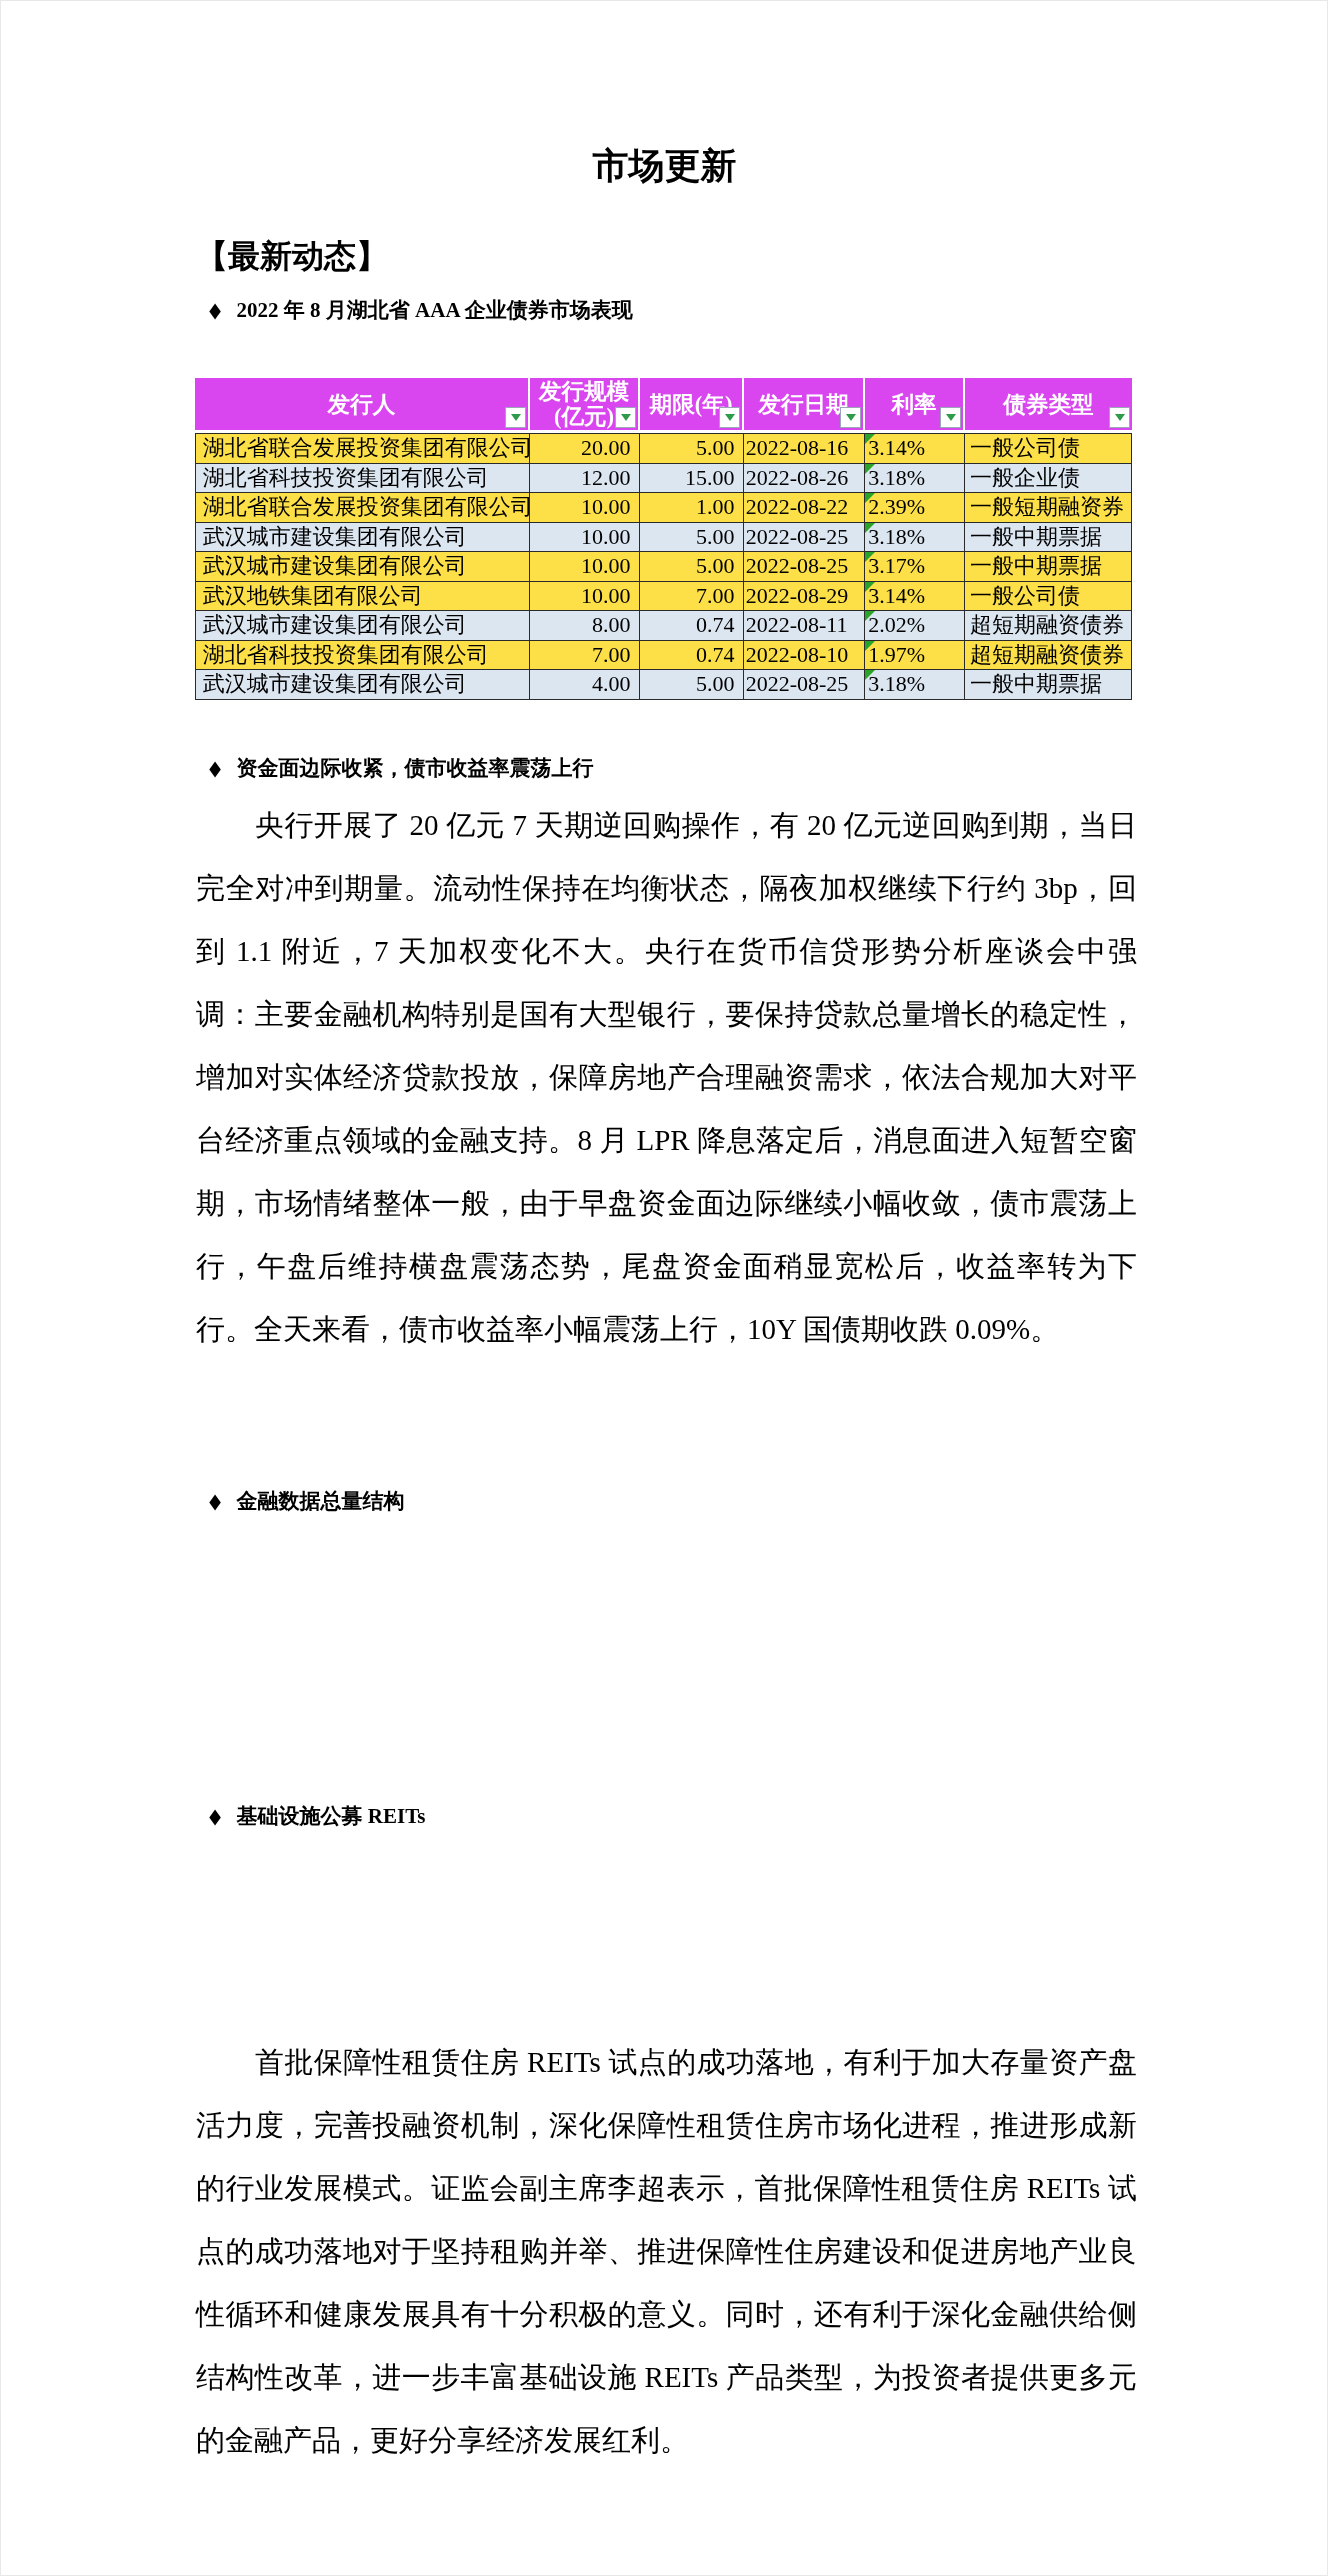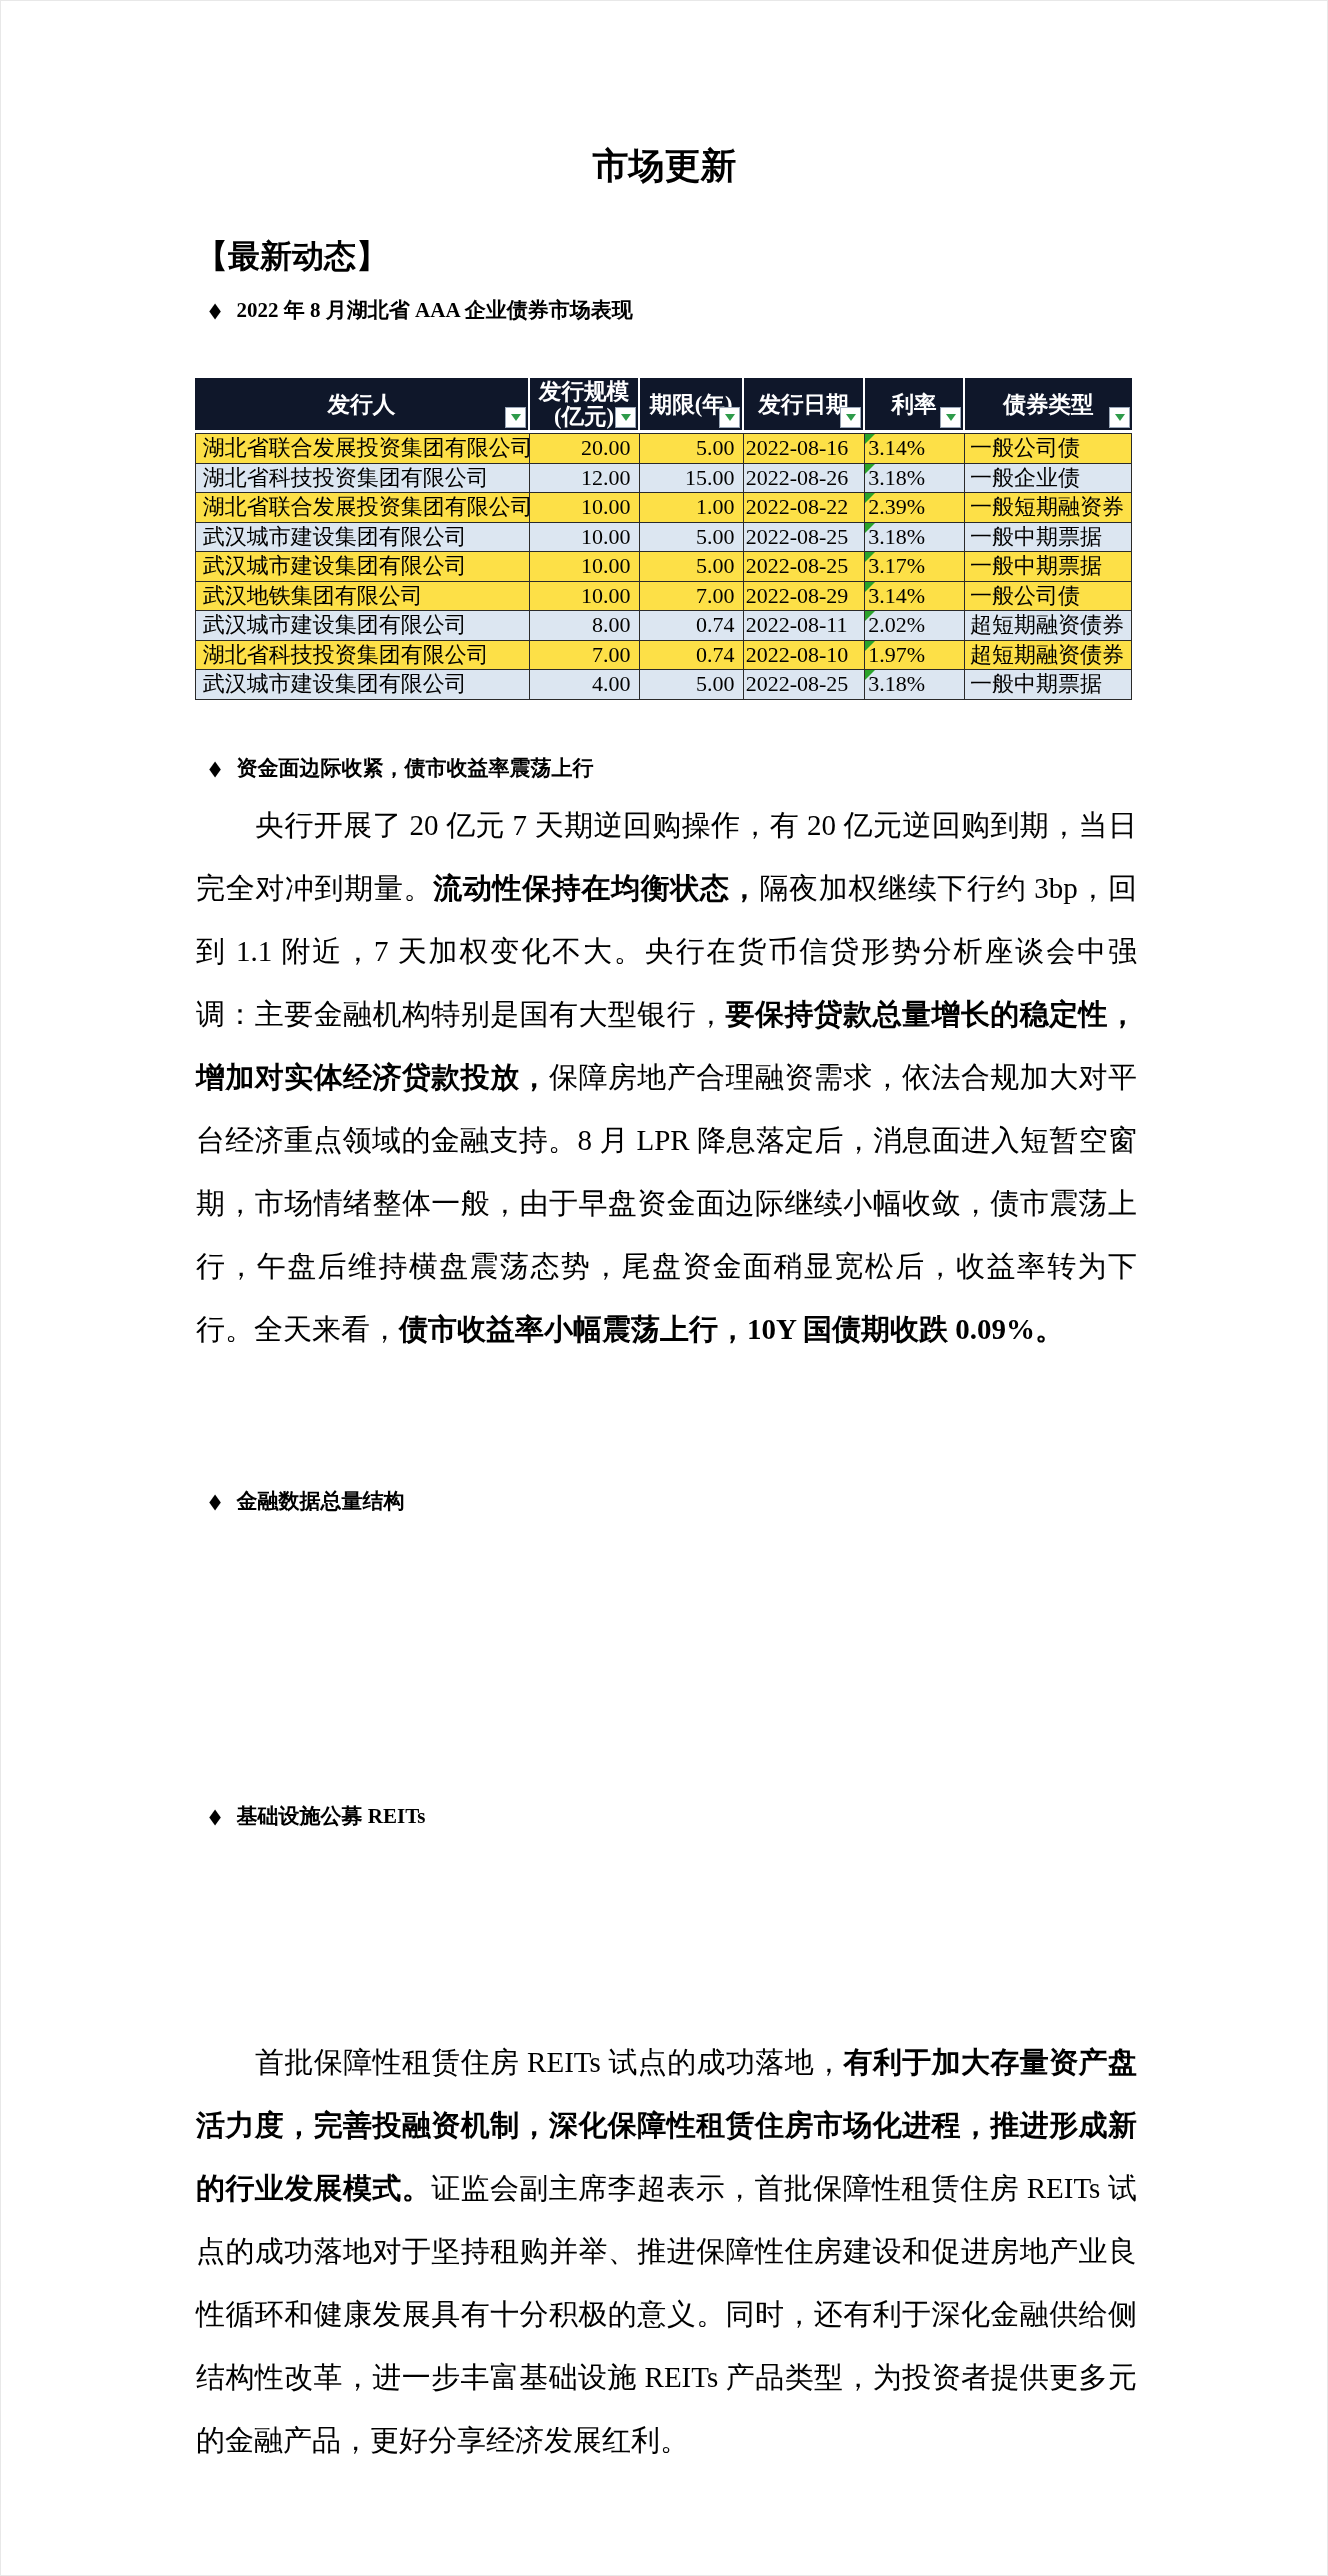--- a/index.html
+++ b/index.html
@@ -27,29 +27,29 @@
   #b4{top:1801px}
   .para{
     position:absolute;left:195px;width:941px;margin:0;
     font-size:29px;line-height:63px;text-align:justify;text-indent:59px;
     word-break:break-all;
   }
   #p1{top:793px}
   #p2{top:1527px}
   #p3{top:1841px}
   #p4{top:2030px}
-  .para b{font-weight:700;margin-top:36px;}
+  .para b{font-weight:400;margin-top:36px;}
 
   
   .mtable{
     position:absolute;top:377px;left:194px;width:937px;
     border-spacing:0;table-layout:fixed;font-size:22px;
   }
   .mtable th{
-    background:#0f172a;color:#ffffff;font-weight:700;font-size:22.6px;
+    background:#d946ef;color:#ffffff;font-weight:700;font-size:22.6px;
     position:relative;vertical-align:middle;text-align:center;
     height:52px;padding:0;line-height:25px;
     border-right:2.5px solid #ffffff;border-bottom:3.3px solid #ffffff;margin-left:28px;
   }
   .mtable th:last-child{border-right:none;}
   .mtable td{
     height:28.5px;line-height:28.5px;padding:0 5px;
     border-right:1.7px solid #2a2a2a;border-bottom:1.7px solid #2a2a2a;
     overflow:hidden;white-space:nowrap;
   }

